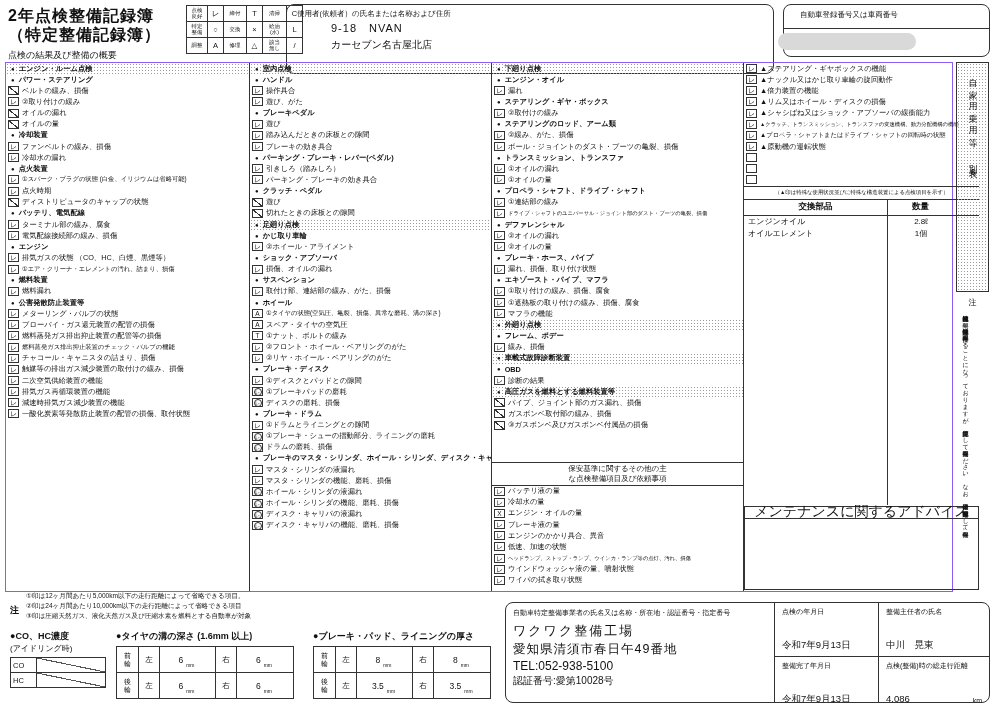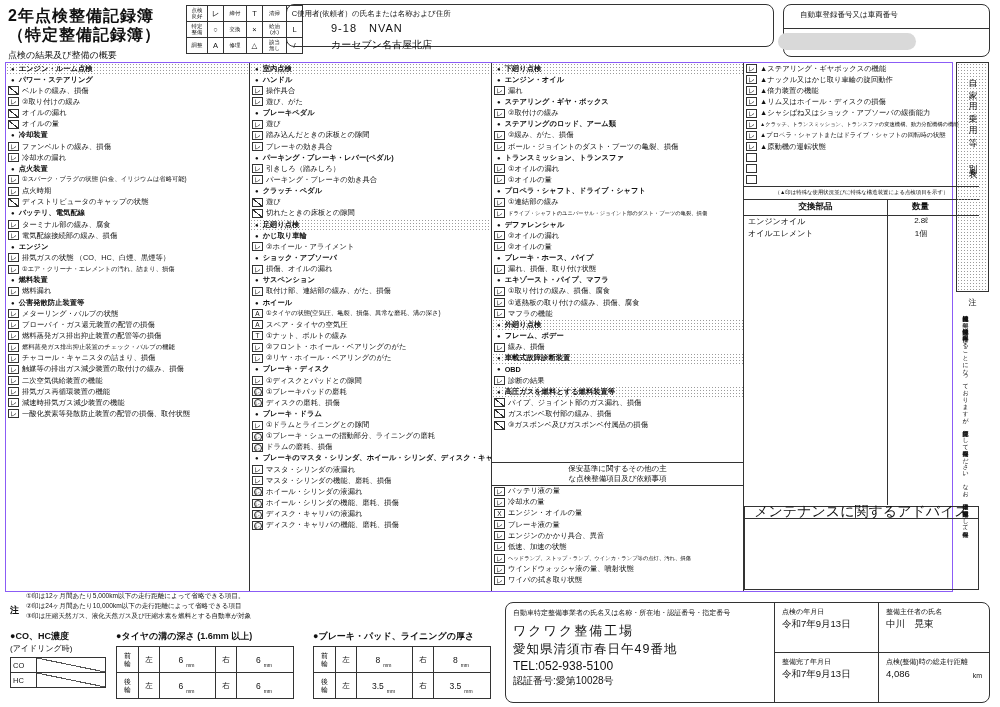--- a/index.html
+++ b/index.html
@@ -14,21 +14,21 @@
   .overview{left:8px;top:49px;font-size:9px;font-weight:400}
 
   
   .legend{left:186px;top:5px;display:grid;grid-template-columns:21px 16px 23px 16px 24px 16px;
     border-top:1px solid #333;border-left:1px solid #333}
   .lcell{border-right:1px solid #333;border-bottom:1px solid #333;height:15px;
     display:flex;align-items:center;justify-content:center;font-size:7.5px;background:#fff}
   .lcell.lab{font-size:5.4px;line-height:1.08;white-space:pre-line;text-align:center}
 
   
-  .ubox{left:286px;top:4px;width:488px;height:43px;border:1.4px solid #333;border-radius:8px;box-sizing:border-box}
+  .ubox{left:286px;top:4px;width:488px;height:70px;border:1.4px solid #333;border-radius:8px;box-sizing:border-box}
   .ubox .lb{margin:4px 0 0 10px;font-size:7.5px}
   .ubox .v1{margin:2px 0 0 44px;font-size:11px;letter-spacing:1px}
   .ubox .v2{margin:2px 0 0 44px;font-size:10px}
   .rbox{left:783px;top:4px;width:207px;height:53px;border:1.4px solid #333;border-radius:8px;box-sizing:border-box}
   .rbox .lb{height:24px;border-bottom:1px solid #333;font-size:7.5px;padding:5px 0 0 16px;box-sizing:border-box}
   .redact{left:778px;top:33px;width:138px;height:17px;background:#d9d9d9;border-radius:9px}
 
   
   .main{left:5px;top:62px;width:948px;height:530px;border:1px solid #8b5cf6;box-sizing:border-box}
   .col{position:absolute;top:0;bottom:0;box-sizing:border-box}
@@ -48,21 +48,21 @@
   .subhdr{height:24px;border-top:1px solid #333;border-bottom:1px solid #333;text-align:center;
     font-size:7.5px;white-space:pre-line;line-height:10.5px;padding-top:1px;box-sizing:border-box}
 
   
   .c4note{height:14px;border-top:1px solid #333;border-bottom:1px solid #333;display:flex;align-items:center;
     justify-content:center;font-size:5.4px;box-sizing:border-box}
   .parts{height:305px;box-sizing:border-box;position:relative}
   .parts .ph{display:flex;height:15px;border-bottom:1px solid #333;font-size:8.5px;font-weight:600}
   .parts .ph div{display:flex;align-items:center;justify-content:center}
   .parts .pdiv{position:absolute;left:143px;top:0;bottom:0;width:0;border-left:1px solid #333}
-  .prow{display:flex;font-size:8px;height:12px;align-items:flex-start}
+  .prow{display:flex;font-size:8px;height:12px;align-items:center}
   .prow .pn{width:143px;padding-left:4px;box-sizing:border-box}
   .prow .pq{width:68px;text-align:center}
   .advh{height:13px;border:1px solid #333;display:flex;align-items:center;justify-content:center;
     font-size:14px;box-sizing:border-box;margin-top:1px}
   .advbox{height:71px;border:1px solid #333;border-top:none;box-sizing:border-box}
 
   
   .strip{left:956px;top:62px;width:33px;height:588px}
   .slabel{border:1px solid #333;height:230px;box-sizing:border-box;display:flex;flex-direction:column;align-items:center;padding-top:8px}
   .vtext{writing-mode:vertical-rl;text-orientation:upright}
@@ -102,21 +102,21 @@
   .f1 .nm{font-size:13px;letter-spacing:2px;margin-top:4px}
   .f1 .ad{font-size:12.5px;letter-spacing:1px;margin-top:1px}
   .f1 .tl{font-size:12px;margin-top:1px}
   .f1 .ct{font-size:10px;margin-top:1px}
   .fcol{display:flex;flex-direction:column;border-left:1px solid #333;box-sizing:border-box}
   .f2{width:104px}
   .f3{flex:1}
   .fc{flex:1;padding:4px 7px;box-sizing:border-box}
   .fc + .fc{border-top:1px solid #333}
   .fc .lb{font-size:7px}
-  .fc .vl{font-size:9.5px;margin-top:1px}
+  .fc .vl{font-size:9.5px;margin-top:22px}
   .odo{display:flex;justify-content:space-between;align-items:flex-end}
   .odo .unit{font-size:7px}
 </style>
 </head>
 <body>
 
 <div class="page">
 
   <div class="abs title1">2年点検整備記録簿</div>
   <div class="abs title2">（特定整備記録簿）</div>

